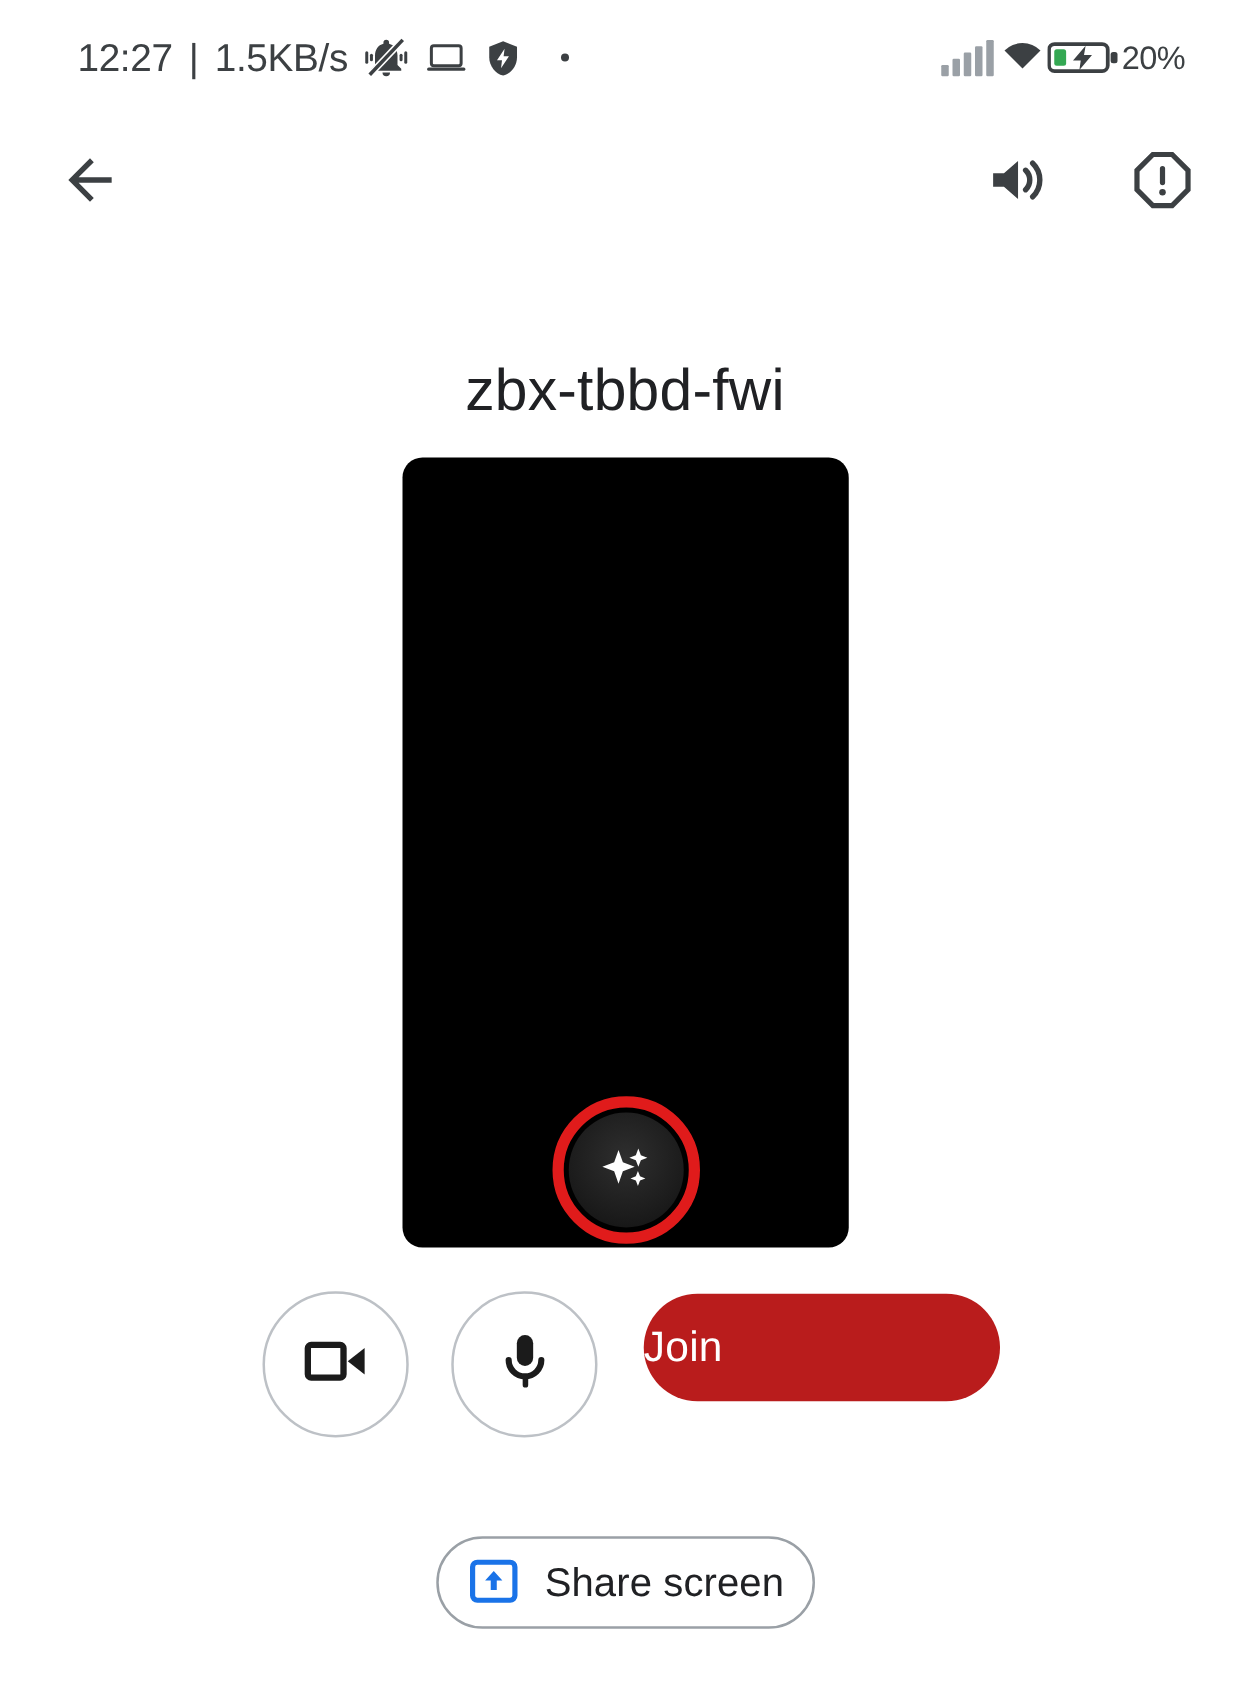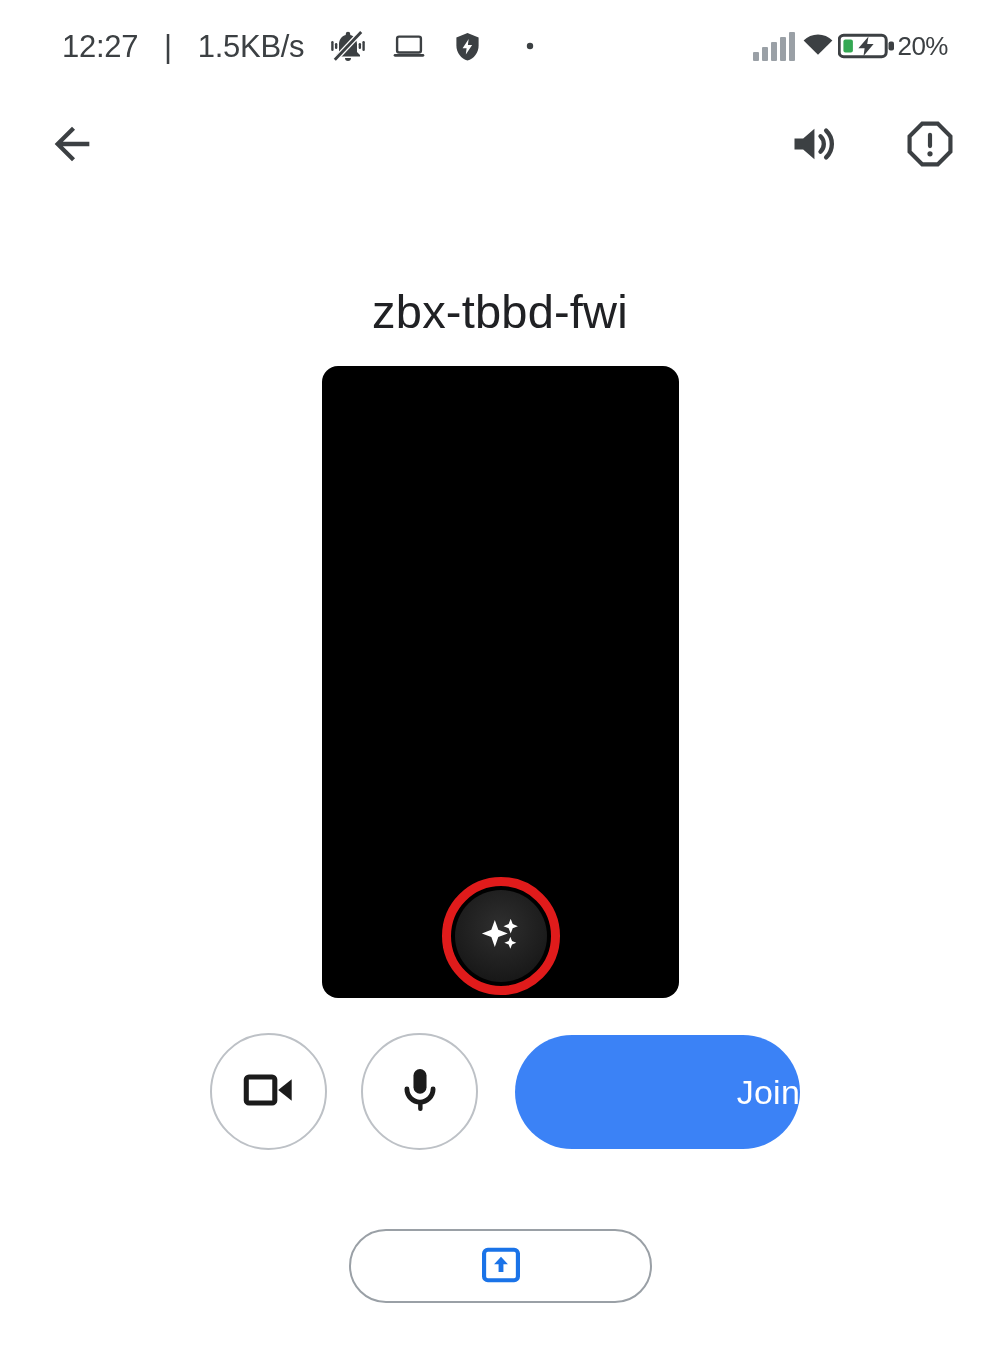--- a/index.html
+++ b/index.html
@@ -28,21 +28,21 @@
     left: 0;
     width: 1000px;
     height: 95px;
   }
   .status-left {
     position: absolute;
     left: 62px;
     top: 28px;
     display: flex;
     align-items: center;
-    gap: 26px;
+    gap: 13px;
   }
   .status-text {
     font-size: 31px;
     color: #3c4043;
     font-weight: 400;
     letter-spacing: -0.3px;
     white-space: nowrap;
     line-height: 1;
   }
   .status-icon {
@@ -174,26 +174,26 @@
     justify-content: center;
   }
   #camera-btn { left: 210px; }
   #mic-btn    { left: 361px; }
 
   .join-btn {
     position: absolute;
     left: 515px;
     top: 1035px;
     width: 285px;
-    height: 114px;
+    height: 86px;
     border-radius: 57px;
-    background: #3b82f6;
-    display: flex;
-    align-items: center;
-    justify-content: flex-end;
+    background: #b91c1c;
+    display: flex;
+    align-items: center;
+    justify-content: flex-start;
     border: none;
     padding: 0;
   }
   .join-label {
     color: #ffffff;
     font-size: 34px;
     font-weight: 400;
     letter-spacing: 0.2px;
   }
 
@@ -375,15 +375,16 @@
     <span class="join-label">Join</span>
   </button>
 
   <button class="share-btn">
     <span>
       <svg width="42" height="38" viewBox="0 0 24 22">
         <rect x="2.2" y="2.2" width="19.6" height="17.6" rx="2.2" fill="none" stroke="#1a73e8" stroke-width="2.4"></rect>
         <path d="M12 6.2 16 10.6h-2.6v4.4h-2.8v-4.4H8L12 6.2z" fill="#1a73e8"></path>
       </svg>
     </span>
+    <span class="share-label">Share screen</span>
   </button>
 
 </div>
 
 </body></html>

